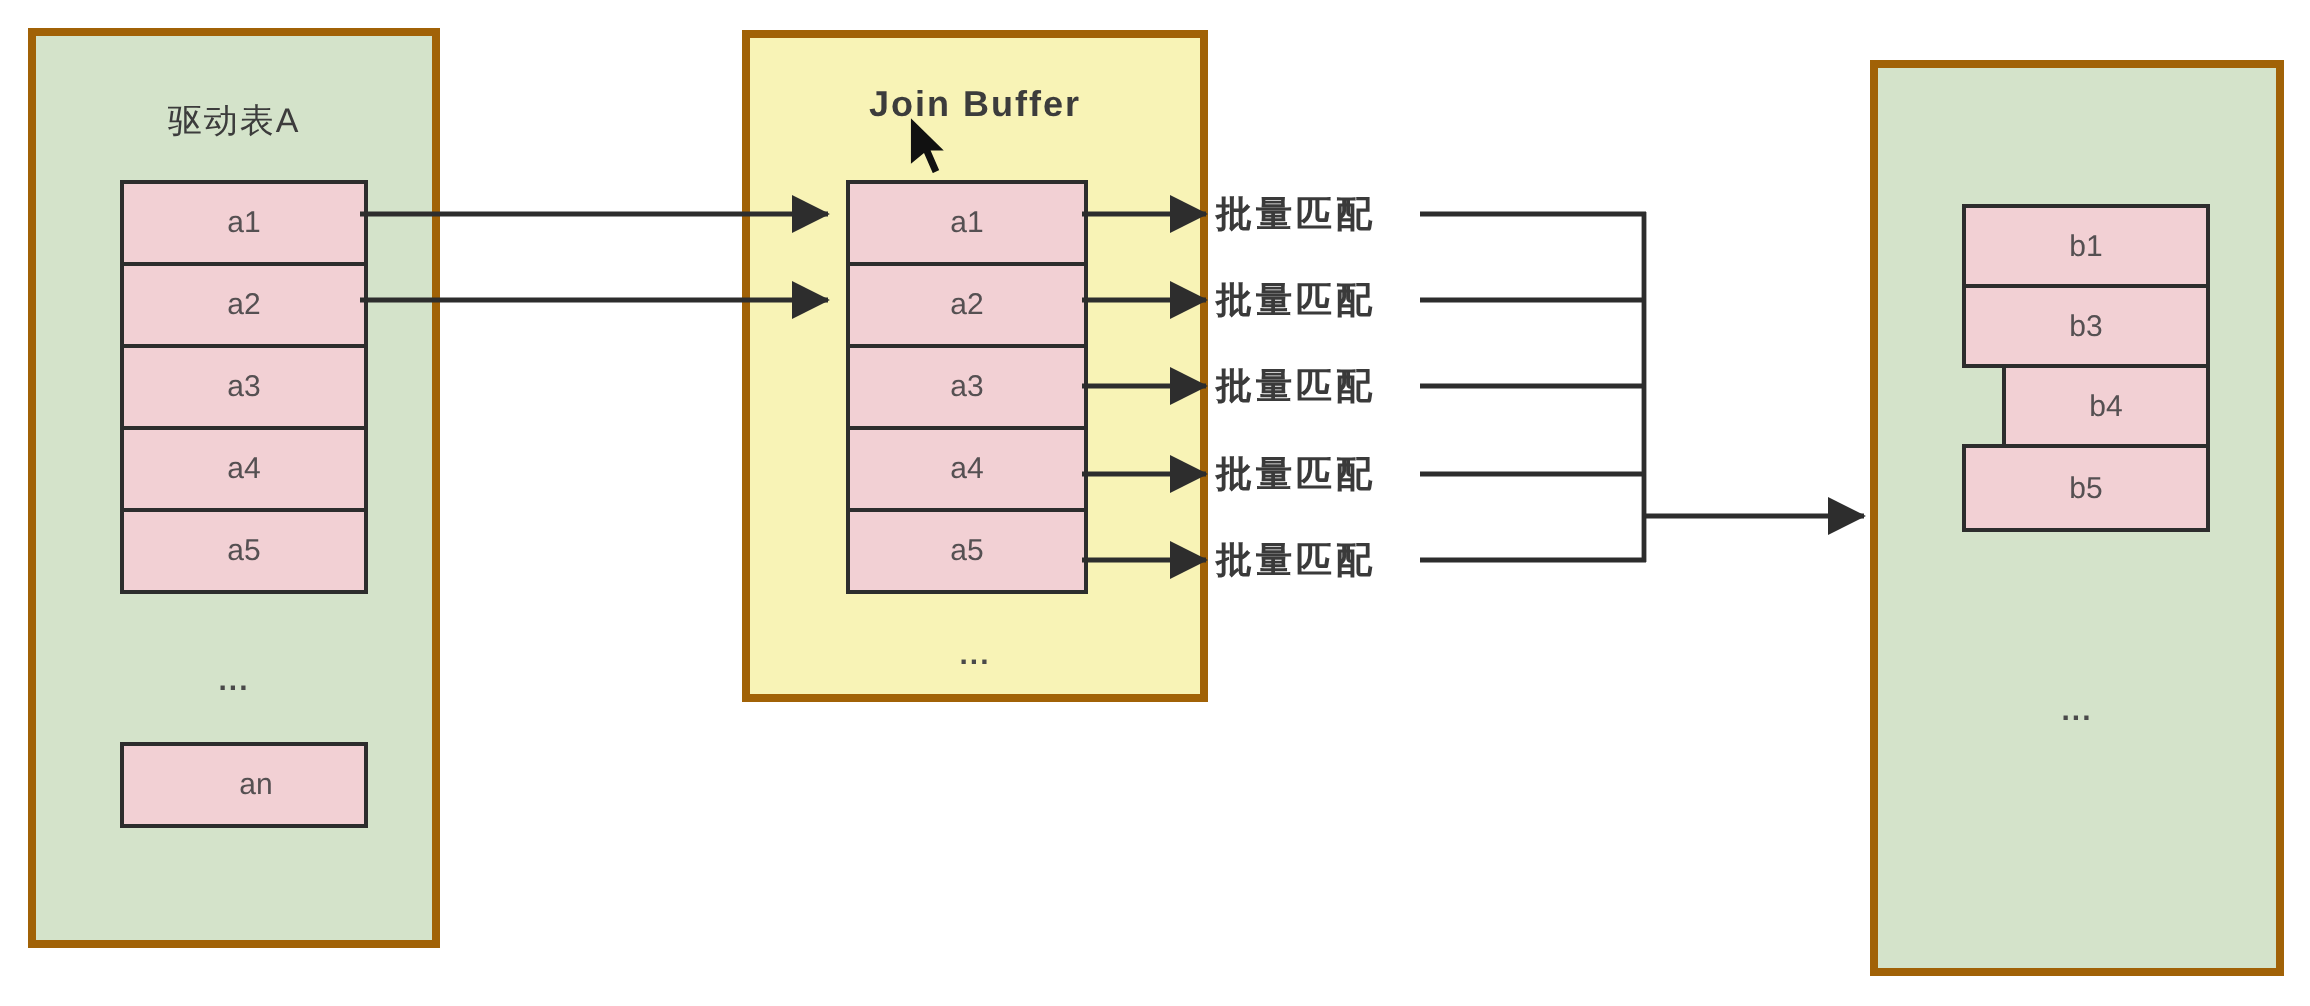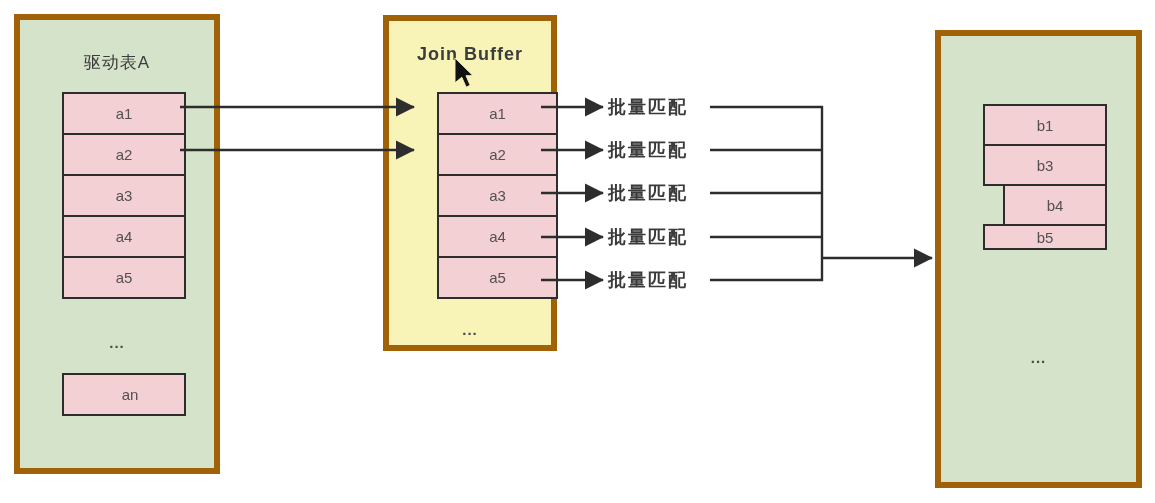--- a/index.html
+++ b/index.html
@@ -5,21 +5,21 @@
   html,body{margin:0;padding:0;background:#ffffff;}
   #stage{
     position:relative;
     width:1155px;height:503px;
     background:#ffffff;
     font-family:"Liberation Sans","DejaVu Sans",sans-serif;
     overflow:hidden;
   }
   .box{
     position:absolute;
-    border:6px solid #a16207;
+    border:4px solid #a16207;
     box-sizing:border-box;
   }
   .green{background:#d4e3ca;}
   .yellow{background:#f8f3b6;}
   .box-title{
     position:absolute;
     left:0;right:0;
     text-align:center;
     color:#3c3c3c;
     font-size:17px;
@@ -93,38 +93,38 @@
       <div class="row">a1</div>
       <div class="row">a2</div>
       <div class="row">a3</div>
       <div class="row">a4</div>
       <div class="row">a5</div>
     </div>
     <div class="ellipsis" style="top:314px;">...</div>
     <div class="single-row" style="left:42px;top:353px;width:124px;padding-left:12px;">an</div>
   </div>
 
-  <div class="box yellow" style="left:383px;top:15px;width:174px;height:336px;">
+  <div class="box yellow" style="left:371px;top:15px;width:233px;height:336px;">
     <div class="box-title bold" style="top:23px;font-size:18px;">Join Buffer</div>
     <div class="rows" style="left:48px;top:71px;width:121px;">
       <div class="row">a1</div>
       <div class="row">a2</div>
       <div class="row">a3</div>
       <div class="row">a4</div>
       <div class="row">a5</div>
     </div>
     <div class="ellipsis" style="top:300px;">...</div>
   </div>
 
   <div class="box green" style="left:935px;top:30px;width:207px;height:458px;">
     <div class="rows" style="left:42px;top:68px;width:124px;">
       <div class="row" style="height:42px;">b1</div>
       <div class="row" style="height:42px;text-align:right;">b3</div>
       <div class="row" style="height:42px;margin-left:20px;">b4</div>
-      <div class="row" style="height:26px;">b5</div>
+      <div class="row" style="height:44px;">b5</div>
     </div>
     <div class="ellipsis" style="top:313px;">...</div>
   </div>
 
   <div class="match-label" style="top:95px;">批量匹配</div>
   <div class="match-label" style="top:138px;">批量匹配</div>
   <div class="match-label" style="top:181px;">批量匹配</div>
   <div class="match-label" style="top:225px;">批量匹配</div>
   <div class="match-label" style="top:268px;">批量匹配</div>
 

